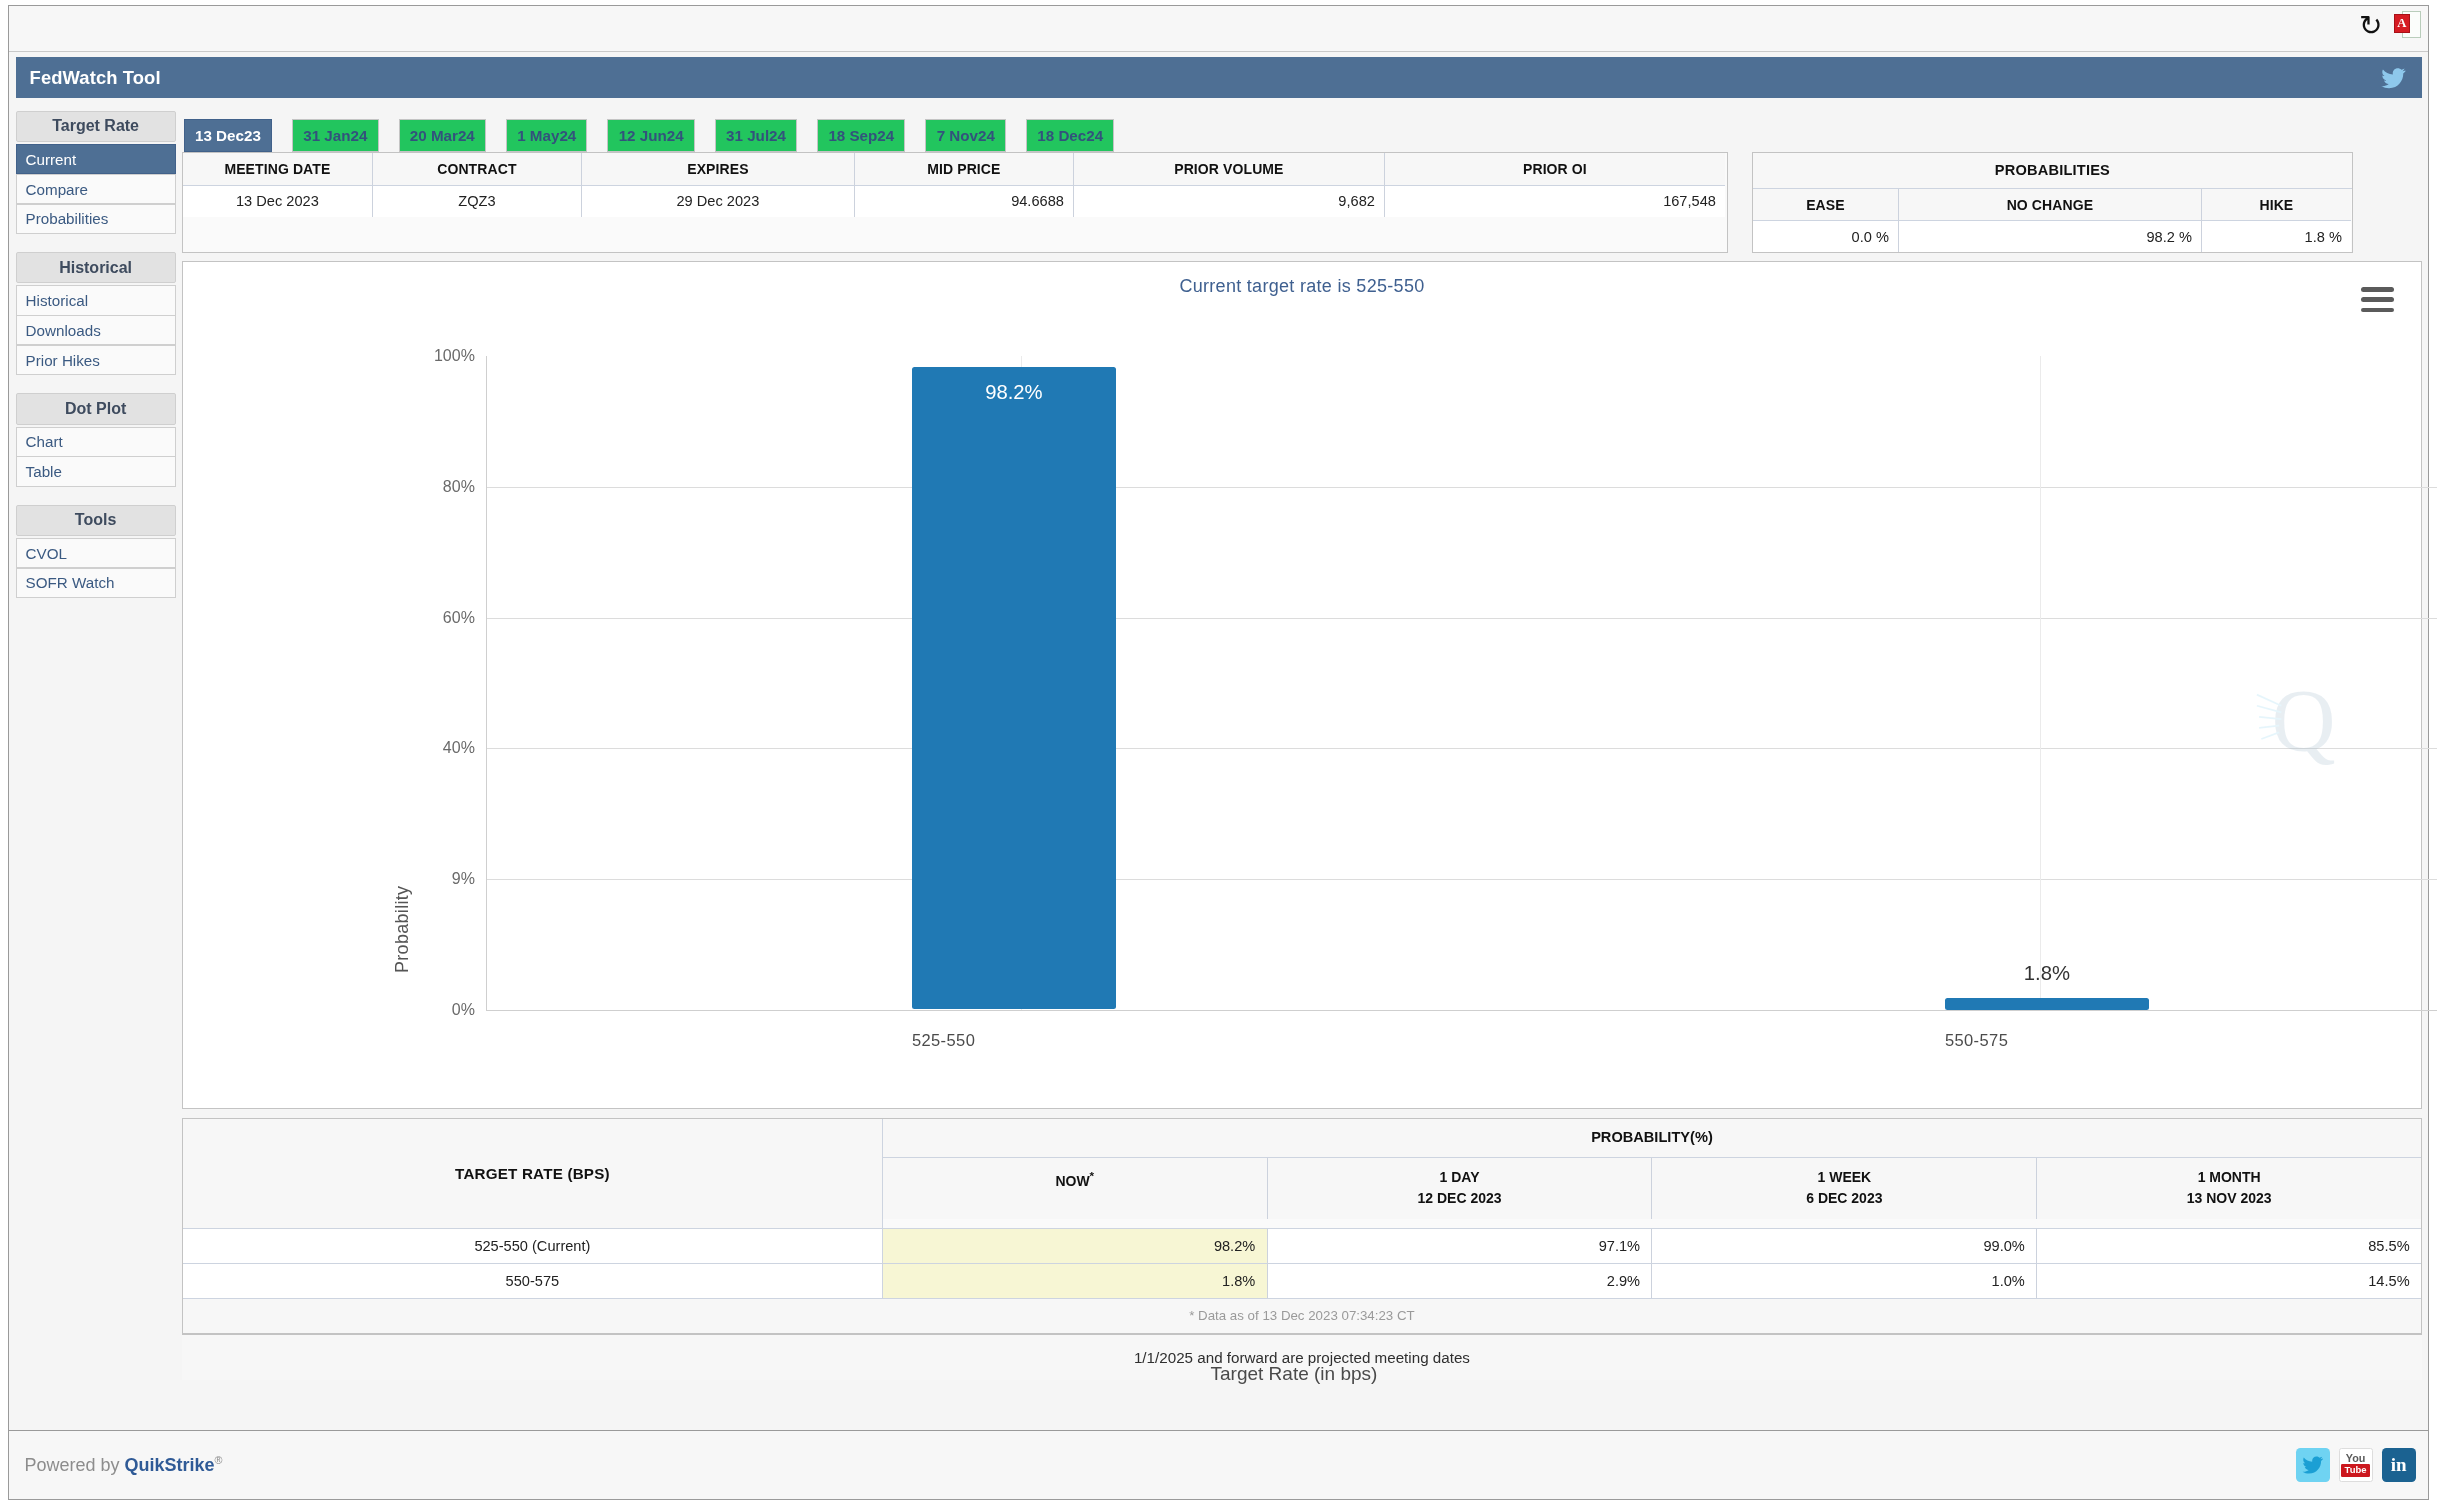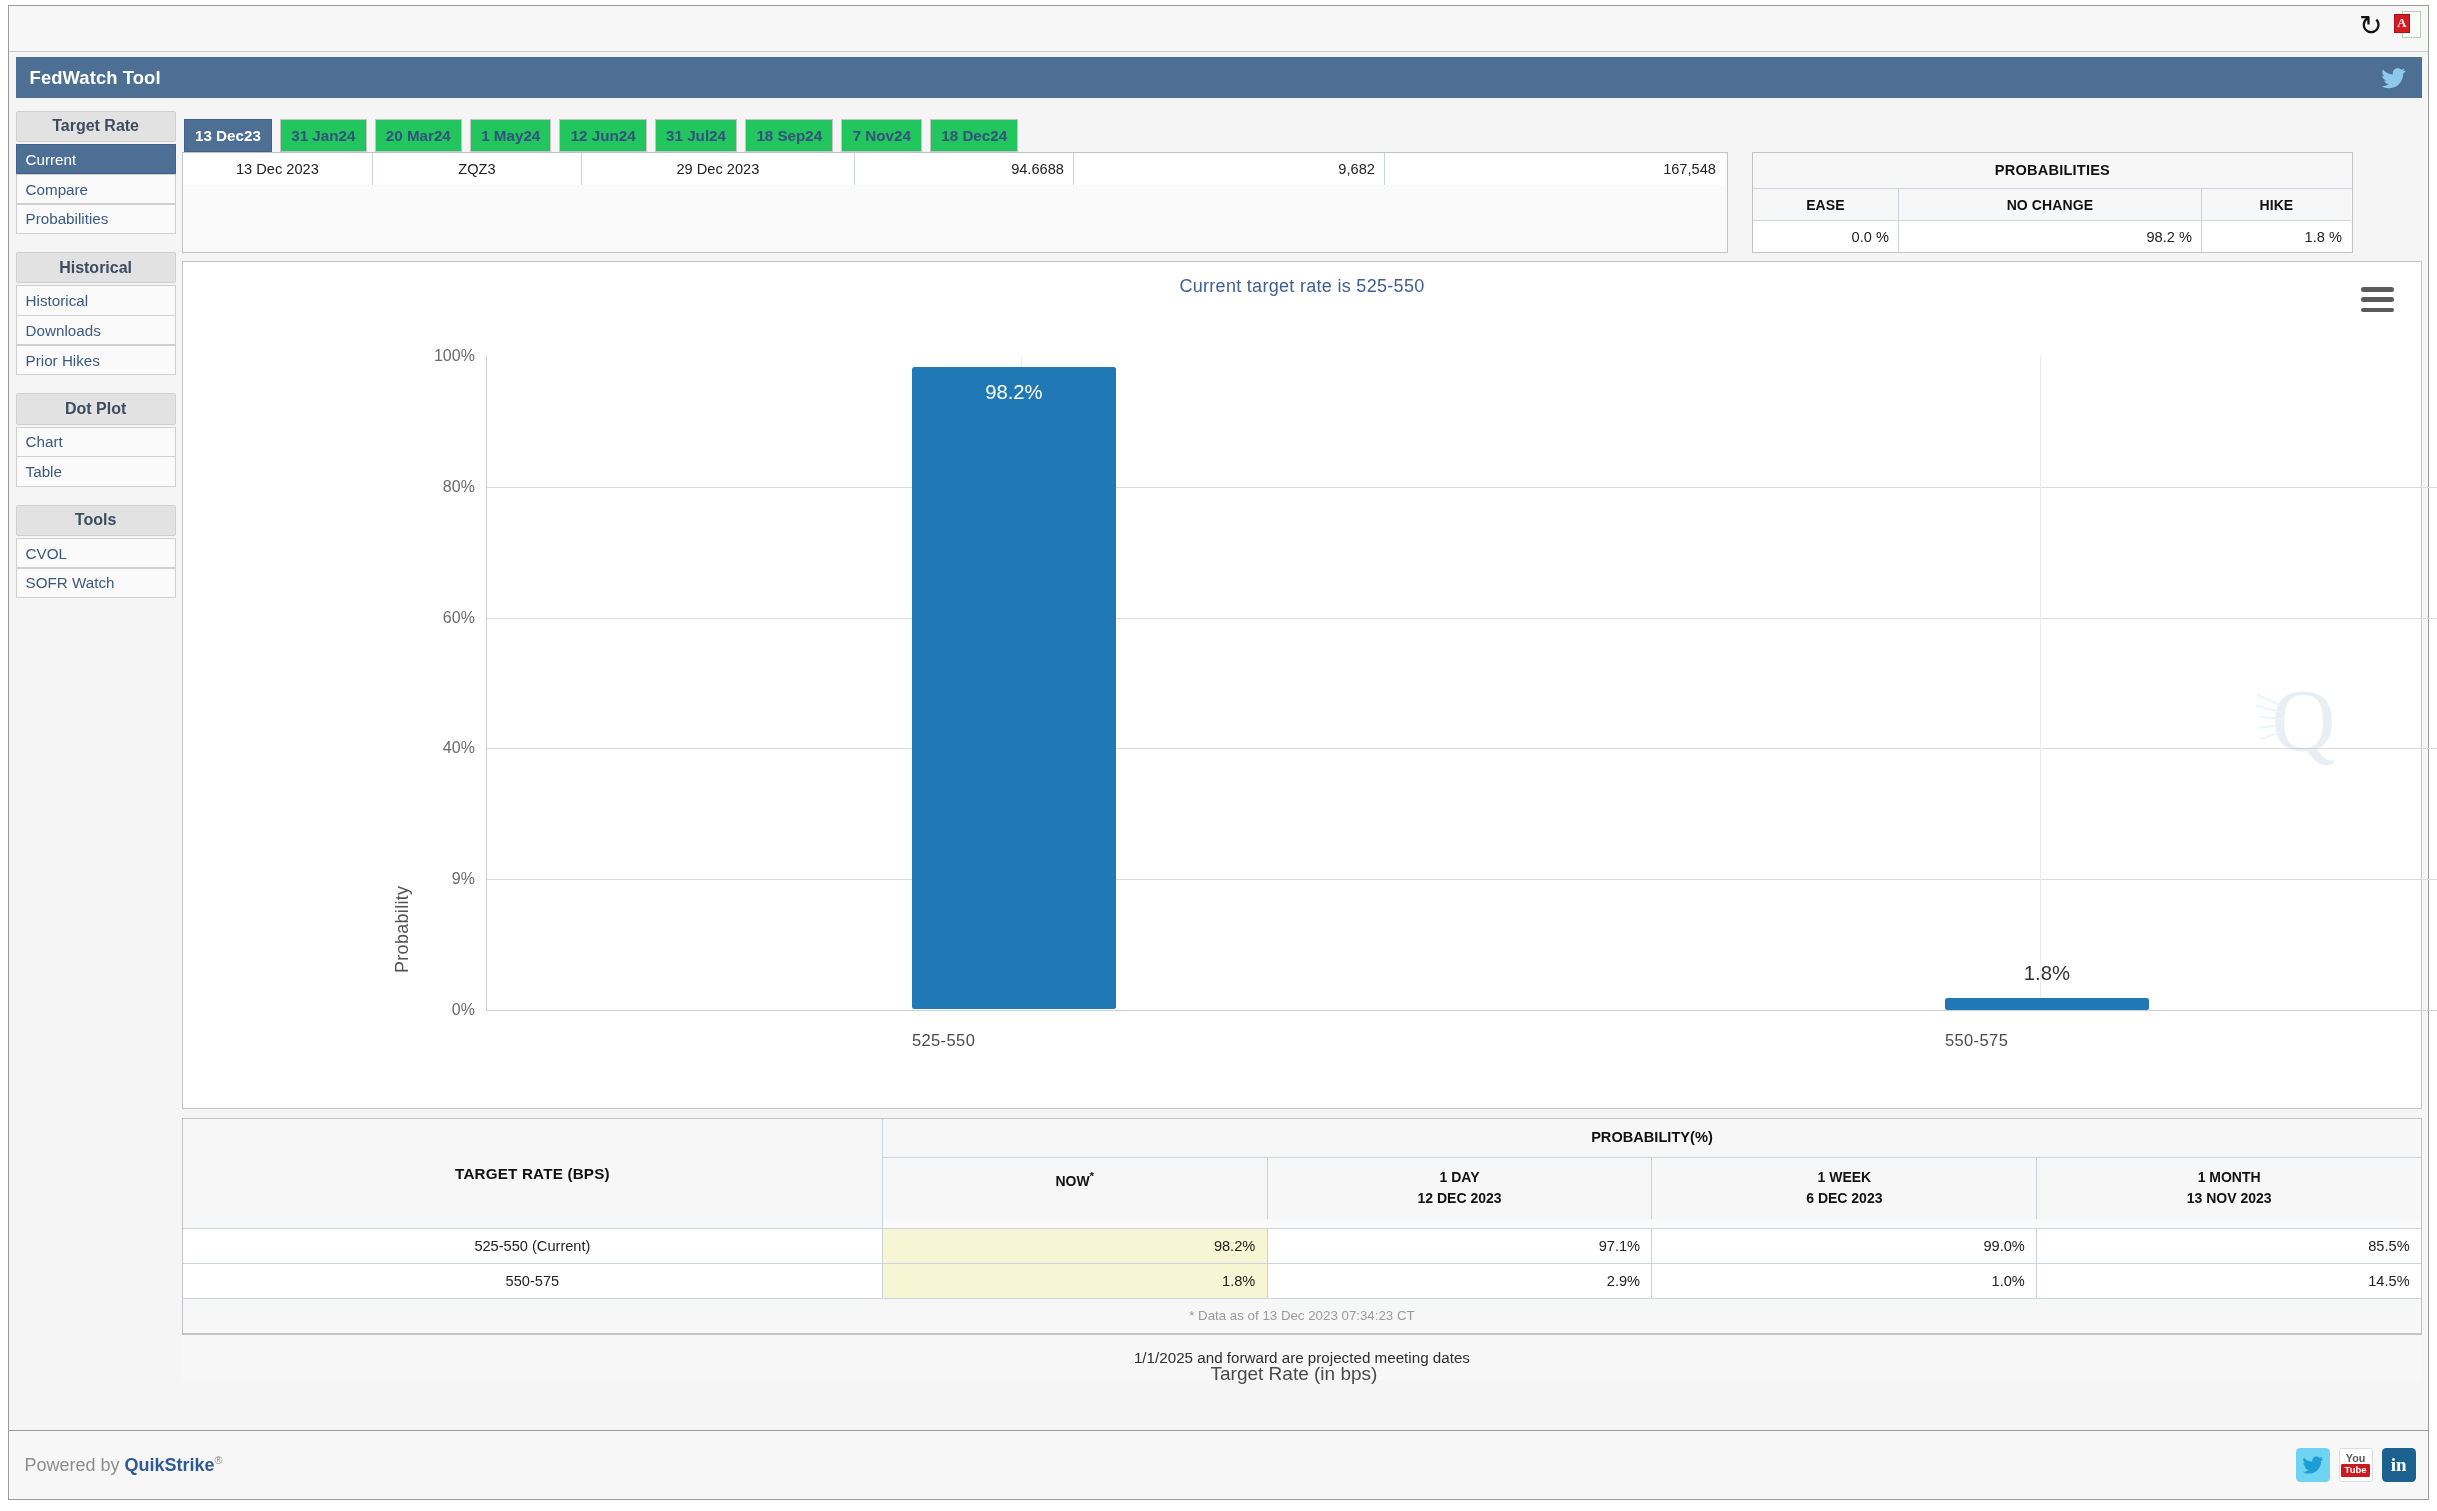--- a/index.html
+++ b/index.html
@@ -115,21 +115,21 @@
 
   
   .main {
     flex: 1 1 auto;
     min-width: 0;
   }
 
   
   .tabstrip {
     display: flex;
-    gap: 8px;
+    gap: 20px;
     padding-left: 1.9px;
     align-items: flex-end;
     height: 48px;
   }
   .tab {
     border: 0.6px solid #c4c4c4;
     background: #22c55e;
     color: #33527c;
     font-size: 15.2px;
     font-weight: bold;
@@ -482,20 +482,28 @@
         <div class="tab">12 Jun24</div>
         <div class="tab">31 Jul24</div>
         <div class="tab">18 Sep24</div>
         <div class="tab">7 Nov24</div>
         <div class="tab">18 Dec24</div>
       </div>
 
       <div class="info-row">
 
         <div class="tbl tbl-meeting">
+          <div class="col-hdr-row">
+            <div style="width:190px">MEETING DATE</div>
+            <div style="width:209px">CONTRACT</div>
+            <div style="width:273px">EXPIRES</div>
+            <div style="width:219px">MID PRICE</div>
+            <div style="width:311px">PRIOR VOLUME</div>
+            <div style="width:340px">PRIOR OI</div>
+          </div>
           <div class="val-row">
             <div class="ctr" style="width:190px">13 Dec 2023</div>
             <div class="ctr" style="width:209px">ZQZ3</div>
             <div class="ctr" style="width:273px">29 Dec 2023</div>
             <div class="rgt" style="width:219px">94.6688</div>
             <div class="rgt" style="width:311px">9,682</div>
             <div class="rgt" style="width:340px">167,548</div>
           </div>
         </div>
 

